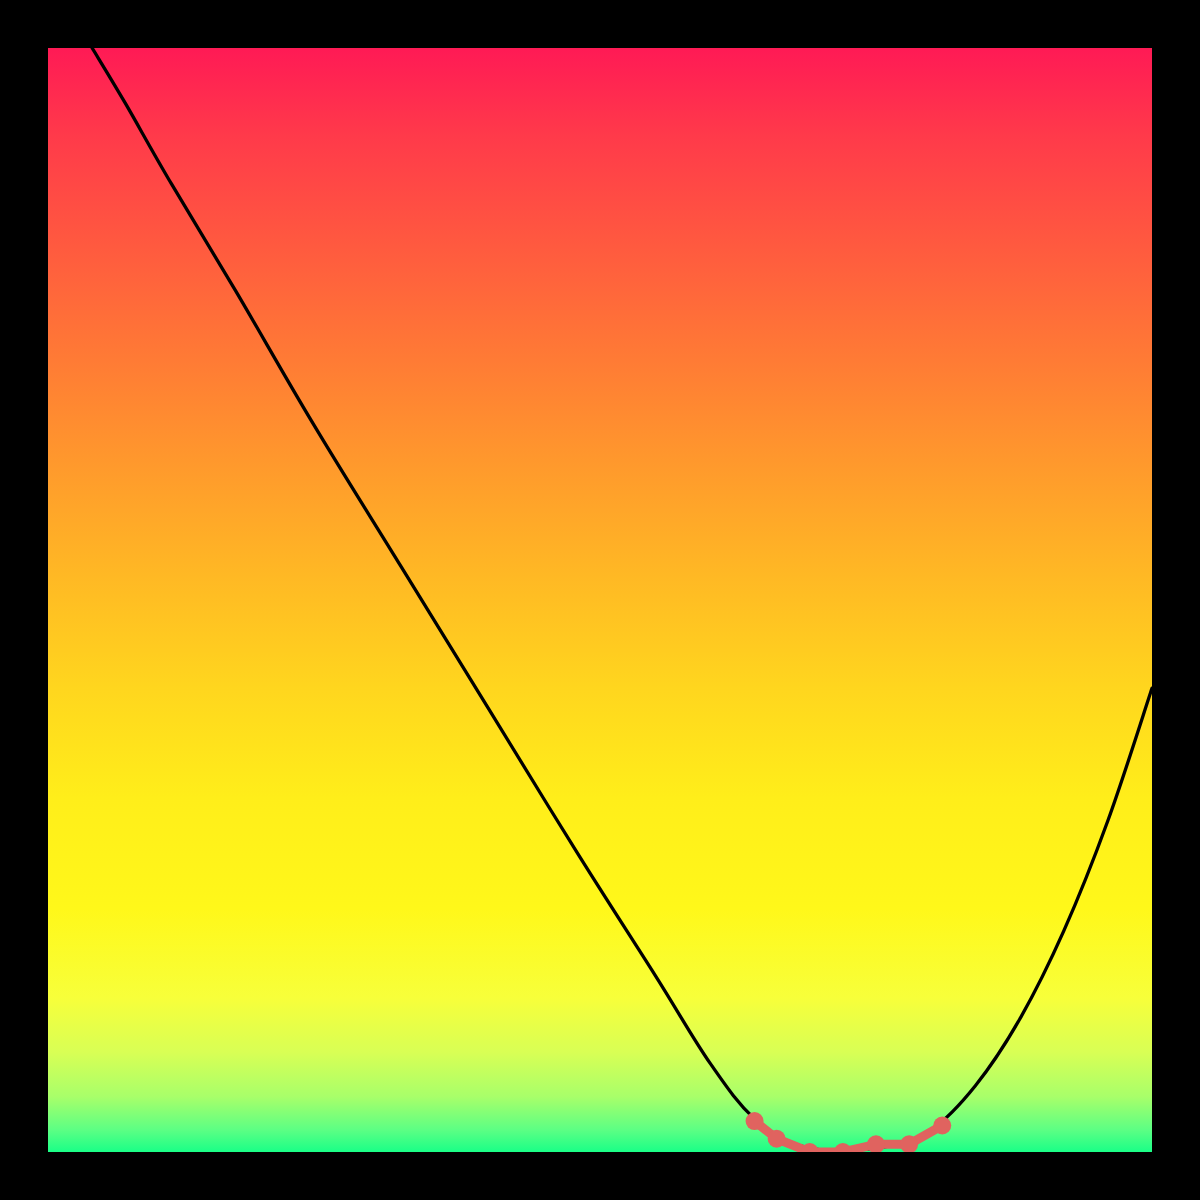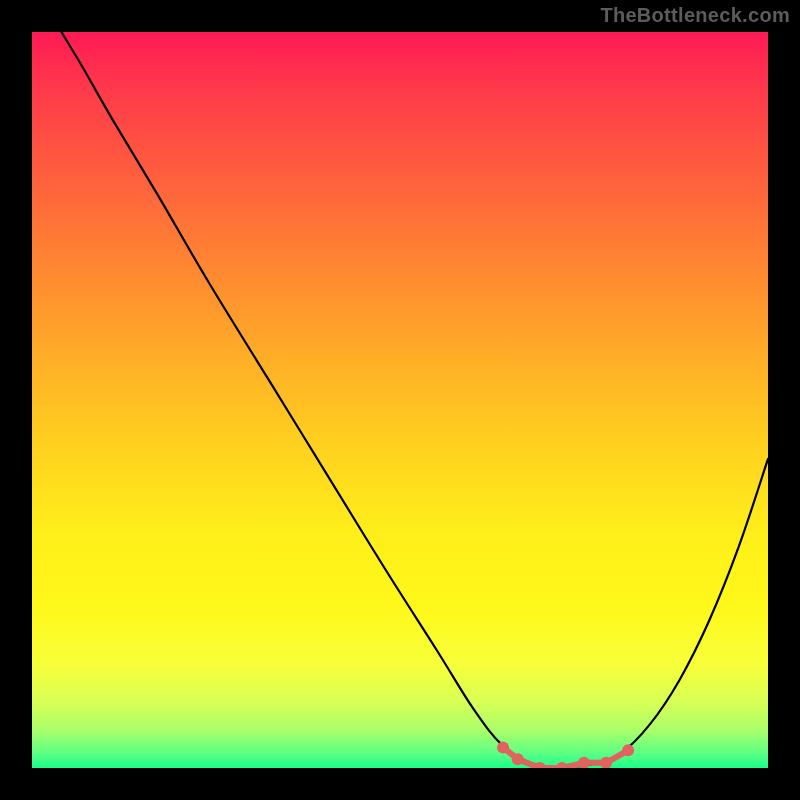--- a/index.html
+++ b/index.html
@@ -60,21 +60,20 @@
     position: absolute;
     inset: 0;
     display: block;
   }
 </style>
 </head>
 <body>
 
 <div class="frame">
 
-  <div class="watermark">TheBottleneck.com</div>
 
   <div class="plot-outer">
     <div class="plot-bg"></div>
 
     <svg class="plot-svg" viewBox="0 0 736 736" preserveAspectRatio="none">
       <path fill="none" stroke="#000" stroke-width="2.2" stroke-linecap="round" stroke-linejoin="round" d="M 29.44 0.00 C 33.41 6.62, 42.25 20.90, 51.52 36.80 C 60.79 52.70, 67.71 65.80, 80.96 88.32 C 94.21 110.84, 107.90 132.77, 125.12 161.92 C 142.34 191.07, 156.77 217.12, 176.64 250.24 C 196.51 283.36, 214.32 311.48, 235.52 345.92 C 256.72 380.36, 273.20 407.16, 294.40 441.60 C 315.60 476.04, 333.41 505.48, 353.28 537.28 C 373.15 569.08, 388.90 593.07, 404.80 618.24 C 420.70 643.41, 429.68 659.90, 441.60 677.12 C 453.52 694.34, 460.44 704.12, 471.04 713.92 C 481.64 723.72, 489.88 727.87, 500.48 731.58 C 511.08 735.29, 519.32 734.40, 529.92 734.53 C 540.52 734.66, 548.76 734.70, 559.36 732.32 C 569.96 729.94, 578.20 728.57, 588.80 721.28 C 599.40 713.99, 607.64 705.09, 618.24 691.84 C 628.84 678.59, 637.08 666.23, 647.68 647.68 C 658.28 629.13, 666.52 612.65, 677.12 588.80 C 687.72 564.95, 695.96 544.35, 706.56 515.20 C 717.16 486.05, 730.70 442.78, 736.00 426.88" id="curve-path"></path>
       <g id="highlight-group">
           <line x1="574.08" y1="730.85" x2="596.16" y2="718.34" stroke="#e0635f" stroke-width="6" stroke-linecap="round"></line>
           <line x1="552.00" y1="730.85" x2="574.08" y2="730.85" stroke="#e0635f" stroke-width="6" stroke-linecap="round"></line>
           <line x1="529.92" y1="736.00" x2="552.00" y2="730.85" stroke="#e0635f" stroke-width="6" stroke-linecap="round"></line>

